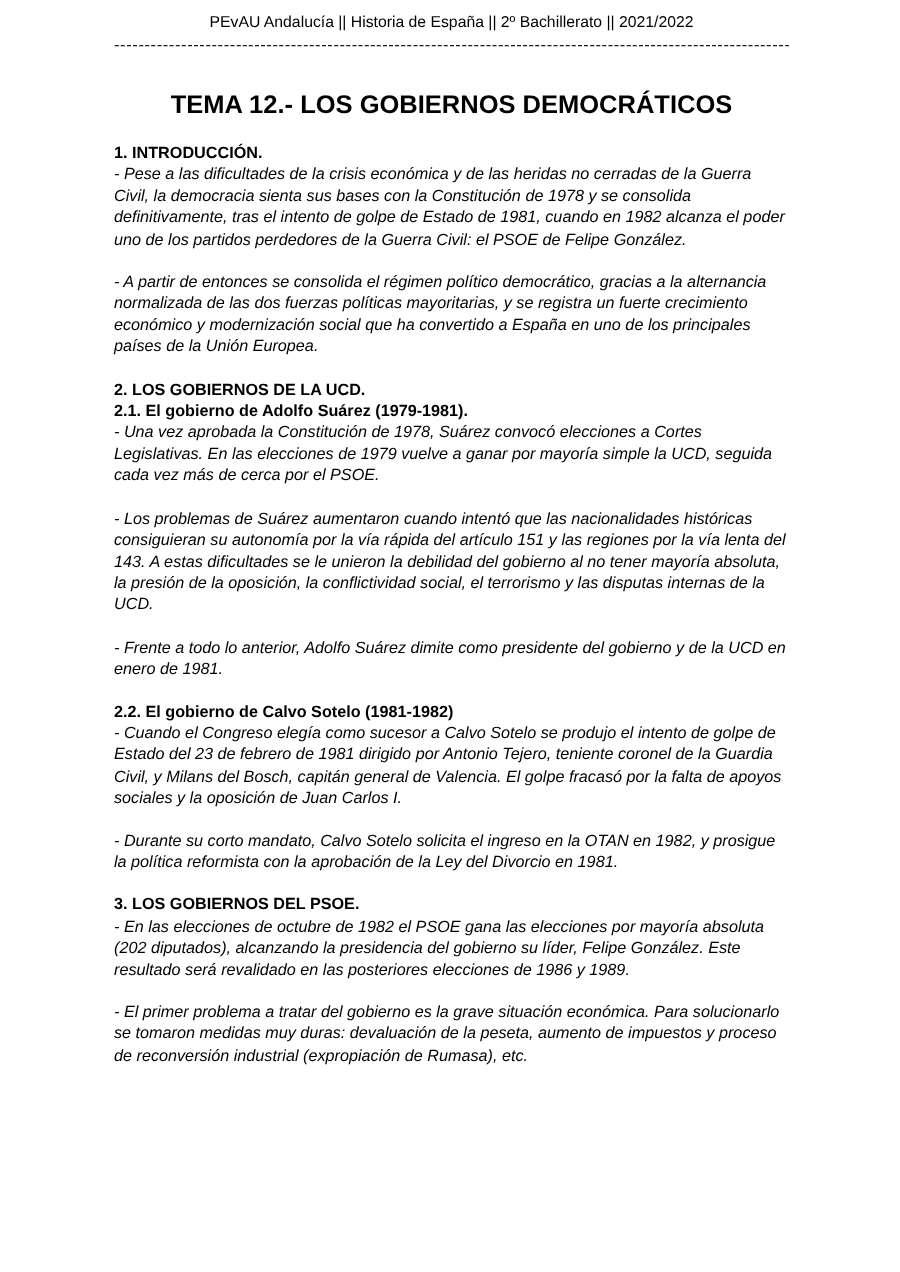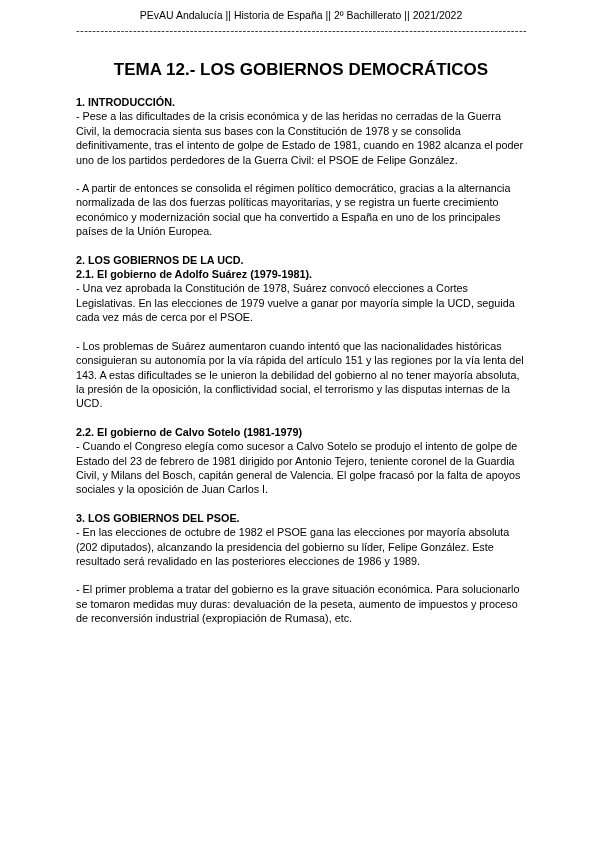--- a/index.html
+++ b/index.html
@@ -43,20 +43,21 @@
   .block {
     font-size: 10.8px;
     line-height: 14.4px;
     text-align: left;
   }
   .heading {
     font-weight: bold;
   }
   .para {
     margin: 0 0 14px 0;
+    font-style: italic;
   }
   .gap-lg { margin-top: 12px; }
   .gap-sm { margin-top: 4px; }
 </style>
 </head>
 <body>
 
 <div class="page">
 
   <div class="doc-header">PEvAU Andalucía || Historia de España || 2º Bachillerato || 2021/2022</div>
@@ -72,25 +73,27 @@
   <div class="block para">- A partir de entonces se consolida el régimen político democrático, gracias a la alternancia normalizada de las dos fuerzas políticas mayoritarias, y se registra un fuerte crecimiento económico y modernización social que ha convertido a España en uno de los principales países de la Unión Europea.</div>
 
   <div class="block heading gap-lg">2. LOS GOBIERNOS DE LA UCD.</div>
 
   <div class="block heading">2.1. El gobierno de Adolfo Suárez (1979-1981).</div>
 
   <div class="block para">- Una vez aprobada la Constitución de 1978, Suárez convocó elecciones a Cortes Legislativas. En las elecciones de 1979 vuelve a ganar por mayoría simple la UCD, seguida cada vez más de cerca por el PSOE.</div>
 
   <div class="block para">- Los problemas de Suárez aumentaron cuando intentó que las nacionalidades históricas consiguieran su autonomía por la vía rápida del artículo 151 y las regiones por la vía lenta del 143. A estas dificultades se le unieron la debilidad del gobierno al no tener mayoría absoluta, la presión de la oposición, la conflictividad social, el terrorismo y las disputas internas de la UCD.</div>
 
+  <div class="block para">- Frente a todo lo anterior, Adolfo Suárez dimite como presidente del gobierno y de la UCD en enero de 1981.</div>
 
-  <div class="block heading gap-sm">2.2. El gobierno de Calvo Sotelo (1981-1979)</div>
+  <div class="block heading gap-sm">2.2. El gobierno de Calvo Sotelo (1981-1982)</div>
 
   <div class="block para">- Cuando el Congreso elegía como sucesor a Calvo Sotelo se produjo el intento de golpe de Estado del 23 de febrero de 1981 dirigido por Antonio Tejero, teniente coronel de la Guardia Civil, y Milans del Bosch, capitán general de Valencia. El golpe fracasó por la falta de apoyos sociales y la oposición de Juan Carlos I.</div>
 
+  <div class="block para">- Durante su corto mandato, Calvo Sotelo solicita el ingreso en la OTAN en 1982, y prosigue la política reformista con la aprobación de la Ley del Divorcio en 1981.</div>
 
 
   <div class="block heading gap-sm">3. LOS GOBIERNOS DEL PSOE.</div>
 
 
   <div class="block para">- En las elecciones de octubre de 1982 el PSOE gana las elecciones por mayoría absoluta (202 diputados), alcanzando la presidencia del gobierno su líder, Felipe González. Este resultado será revalidado en las posteriores elecciones de 1986 y 1989.</div>
 
   <div class="block para">- El primer problema a tratar del gobierno es la grave situación económica. Para solucionarlo se tomaron medidas muy duras: devaluación de la peseta, aumento de impuestos y proceso de reconversión industrial (expropiación de Rumasa), etc.</div>
 
 </div>

